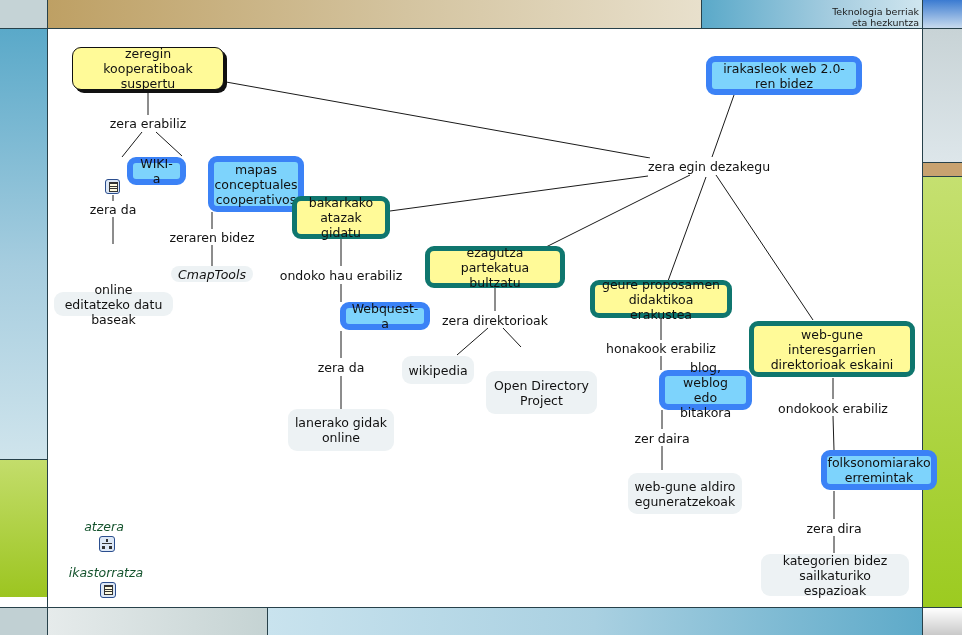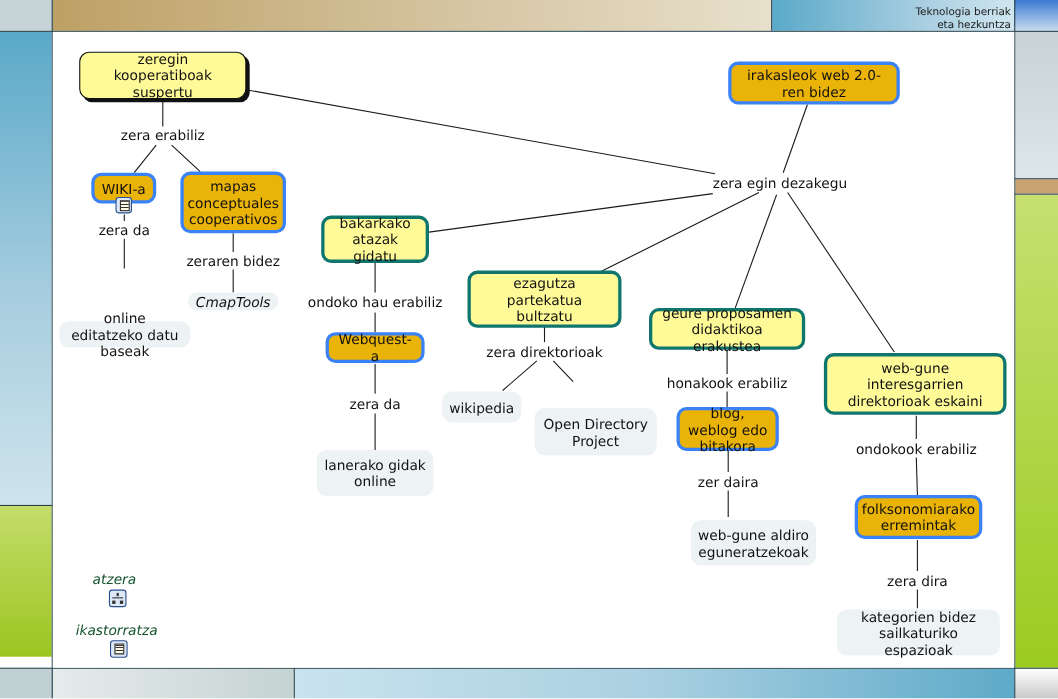--- a/index.html
+++ b/index.html
@@ -32,23 +32,23 @@
                    background:linear-gradient(180deg,#c5e070 0%,#9ccb20 100%); }
     .hline { background:#27414a; height:1px; }
     .vline { background:#27414a; width:1px; }
     #brand { right:43px; top:6px; font-size:9.5px; line-height:11px; color:#1b1b1b; text-align:right; }
     
     #canvas { left:48px; top:29px; width:874px; height:578px; background:#fff; }
     svg#links { position:absolute; left:0; top:0; }
     .node { position:absolute; box-sizing:border-box; font-size:12.5px; line-height:15px;
             text-align:center; color:#111; display:flex; align-items:center; justify-content:center;
             flex-direction:column; border-radius:9px; padding:2px 6px; }
-    .yellow { background:#fffa98; border:3px solid #0f766e; }
+    .yellow { background:#fffa98; border:5px solid #0f766e; }
     .yellow.heavy { border:1px solid #111; box-shadow:3px 3px 0 #111; }
-    .grey { background:#eab308; border:3px solid #3b82f6; }
+    .grey { background:#7dd3fc; border:6px solid #3b82f6;margin-left:44px; }
     .plain { background:#edf2f4; border:none; }
     .label { position:absolute; font-size:12.5px; line-height:15px; color:#111; background:#fff;
              white-space:nowrap; transform:translate(-50%,-50%); padding:0 1px; }
     .nav { position:absolute; font-size:12.5px; font-style:italic; color:#14532d; text-align:center;
            transform:translateX(-50%); }
     .navicon { position:absolute; width:16px; height:16px; box-sizing:border-box;
                border:1px solid #2b4e8e; border-radius:3px; background:#dde8f6; transform:translateX(-50%); }
     .docicon { position:absolute; width:15px; height:15px; box-sizing:border-box;
                border:1px solid #2b4e8e; border-radius:3px; background:#dde8f6; }
     .docicon:after, .navicon.doc:after { content:""; position:absolute; left:3px; top:2px; width:7px; height:8px;
@@ -133,21 +133,21 @@
 <div class="node grey" style="left:83px;top:157px;width:59px;height:28px;">WIKI-a</div>
 <span class="docicon abs" style="left:105px;top:179px;"></span>
 <div class="node grey" style="left:164px;top:156px;width:96px;height:56px;">mapas conceptuales cooperativos</div>
 <div class="node plain" style="left:54px;top:244px;width:119px;height:24px;margin-top:48px;">online editatzeko datu baseak</div>
 <div class="node plain" style="left:171px;top:266px;width:82px;height:16px;font-style:italic;">CmapTools</div>
 
 <div class="node yellow" style="left:292px;top:196px;width:98px;height:43px;">bakarkako atazak gidatu</div>
 <div class="node grey" style="left:296px;top:302px;width:90px;height:28px;">Webquest-a</div>
 <div class="node plain" style="left:288px;top:409px;width:106px;height:42px;">lanerako gidak online</div>
 
-<div class="node yellow" style="left:425px;top:246px;width:140px;height:52px;">ezagutza partekatua bultzatu</div>
+<div class="node yellow" style="left:425px;top:246px;width:140px;height:42px;">ezagutza partekatua bultzatu</div>
 <div class="node plain" style="left:402px;top:356px;width:72px;height:28px;">wikipedia</div>
 <div class="node plain" style="left:486px;top:347px;width:111px;height:43px;margin-top:24px;">Open Directory Project</div>
 
 <div class="node yellow" style="left:590px;top:280px;width:142px;height:38px;">geure proposamen didaktikoa erakustea</div>
 <div class="node grey" style="left:615px;top:370px;width:93px;height:40px;">blog, weblog edo bitakora</div>
 <div class="node plain" style="left:605px;top:473px;width:114px;height:41px;margin-left:23px;">web-gune aldiro eguneratzekoak</div>
 
 <div class="node yellow" style="left:749px;top:321px;width:166px;height:56px;">web-gune interesgarrien direktorioak eskaini</div>
 <div class="node grey" style="left:777px;top:450px;width:116px;height:40px;">folksonomiarako erremintak</div>
 <div class="node plain" style="left:761px;top:554px;width:148px;height:42px;">kategorien bidez sailkaturiko espazioak</div>

